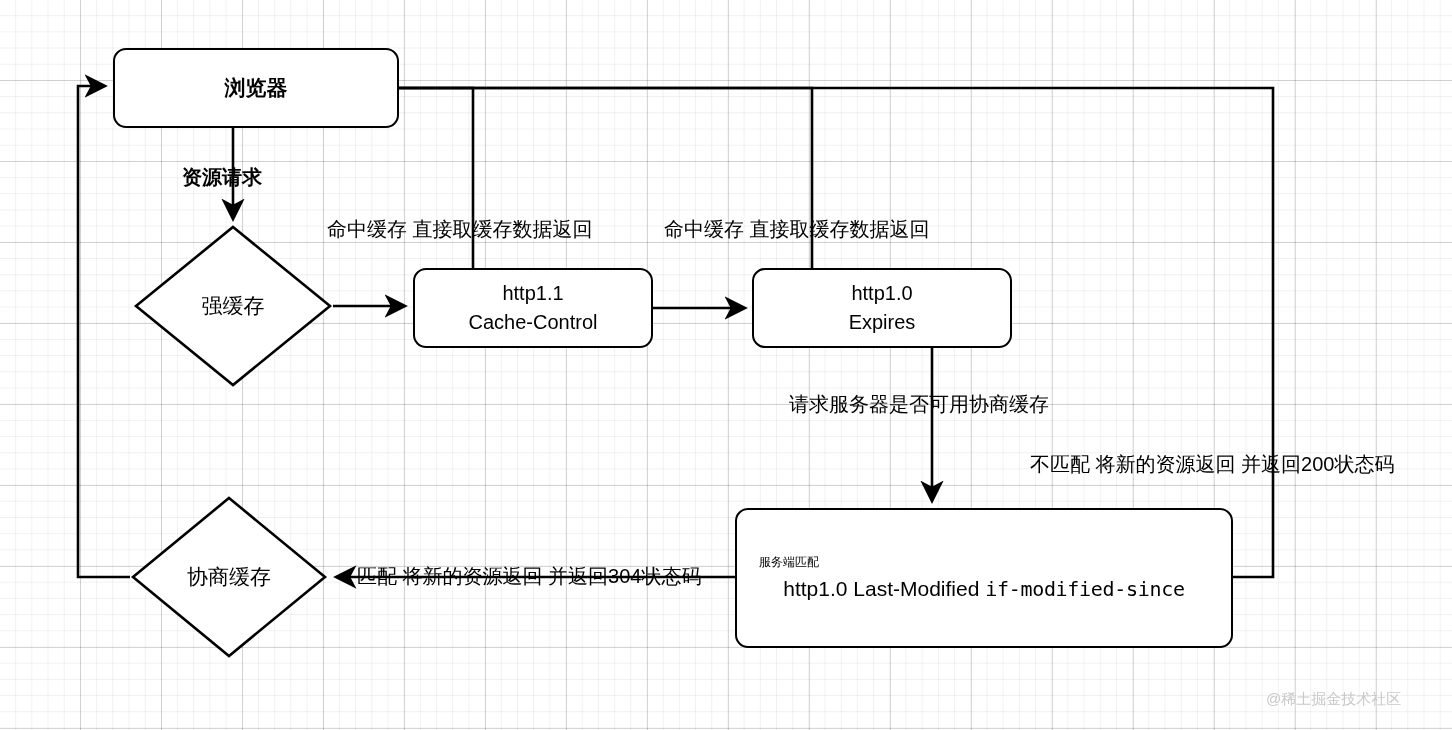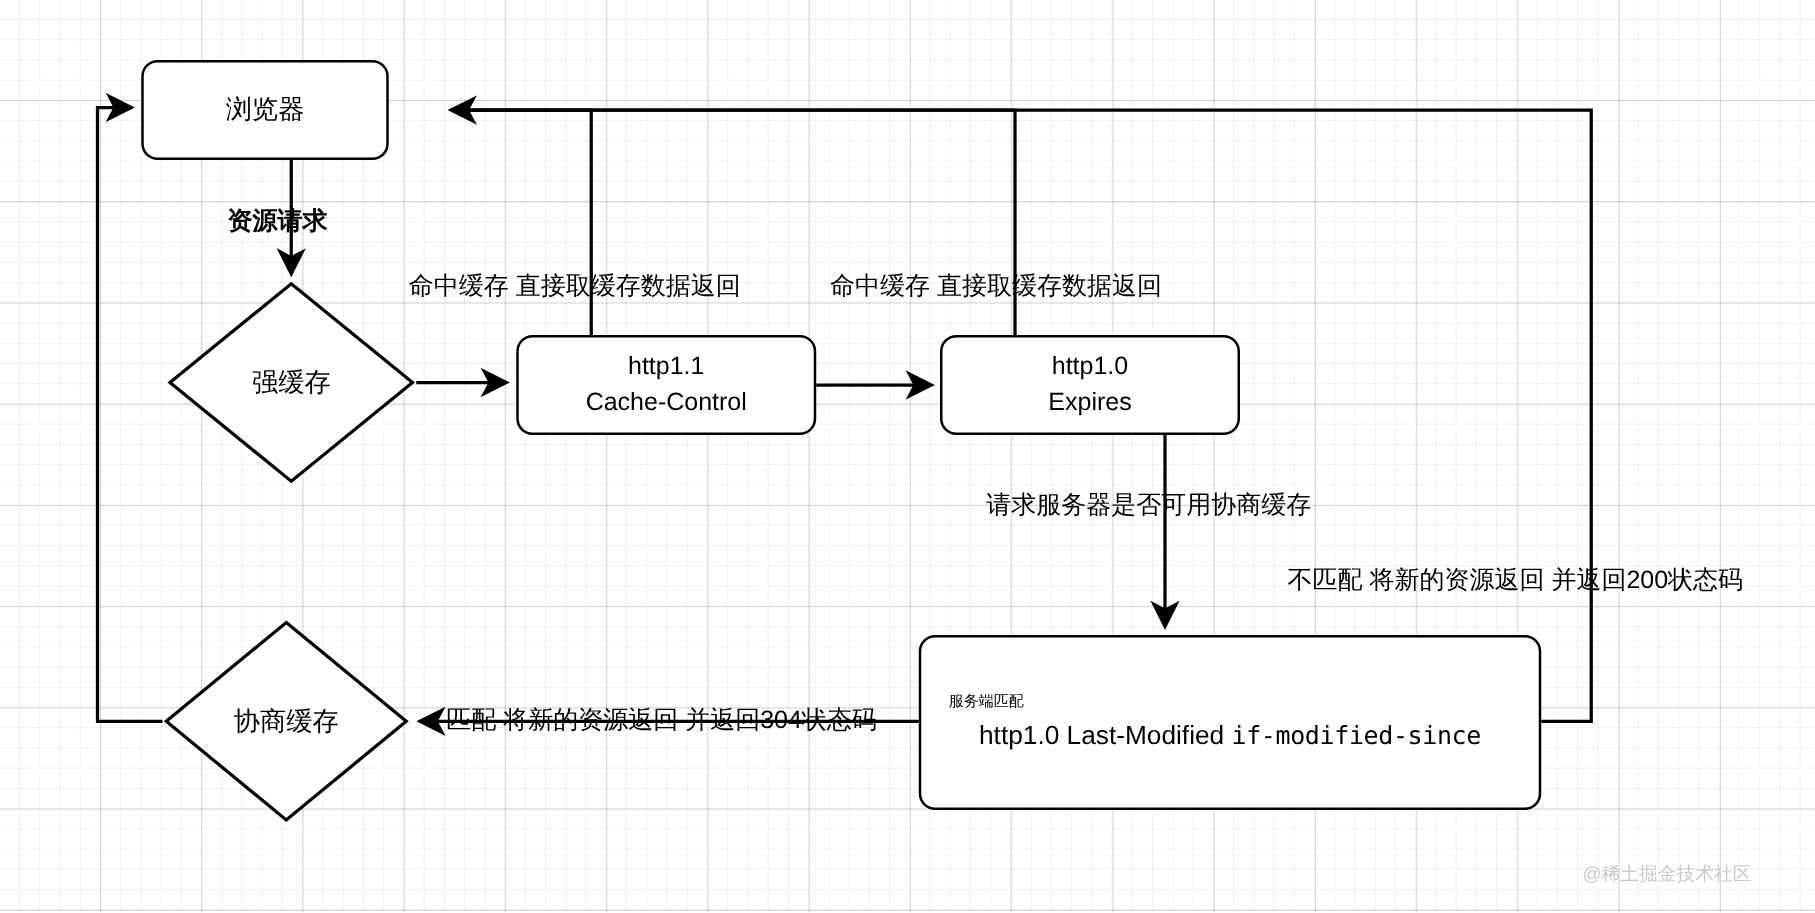--- a/index.html
+++ b/index.html
@@ -44,29 +44,30 @@
     align-items: center;
     justify-content: center;
     color: #000;
   }
   .rbox { border-radius: 13px; }
   .node .line {
     white-space: nowrap;
     line-height: 1.45;
   }
   #node-browser {
-    left: 113px; top: 48px; width: 198px; height: 80px;
-    font-size: 21px;
+    left: 113px; top: 48px; width: 286px; height: 80px;
+    font-size: 21px;
+    font-weight: bold;
   }
   #node-http11 {
     left: 413px; top: 268px; width: 240px; height: 80px;
     font-size: 20px;
   }
   #node-http10 {
-    left: 752px; top: 268px; width: 240px; height: 80px;
+    left: 752px; top: 268px; width: 260px; height: 80px;
     font-size: 20px;
   }
   #node-server {
     left: 735px; top: 508px; width: 498px; height: 140px;
     align-items: stretch;
     justify-content: center;
     padding: 4px 10px 6px 10px;
     font-size: 20px;
   }
   #node-server .srv-title {

